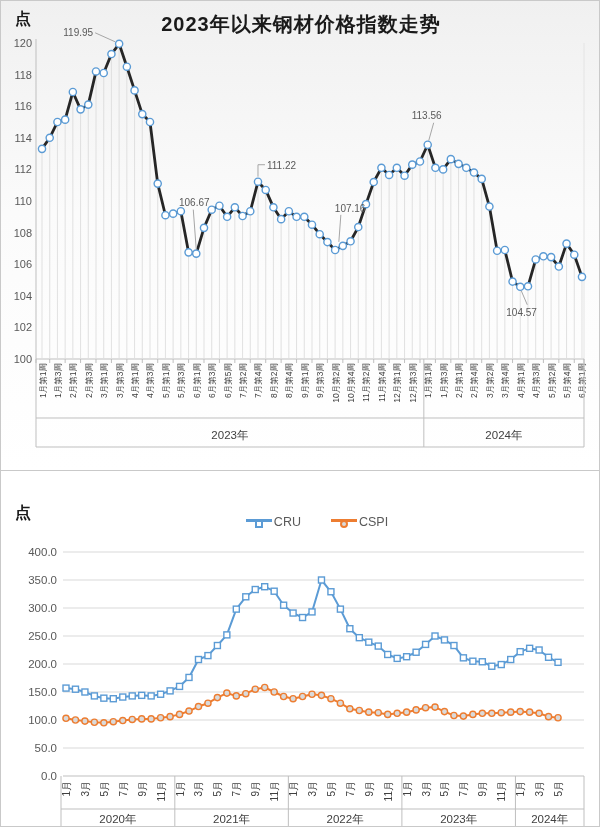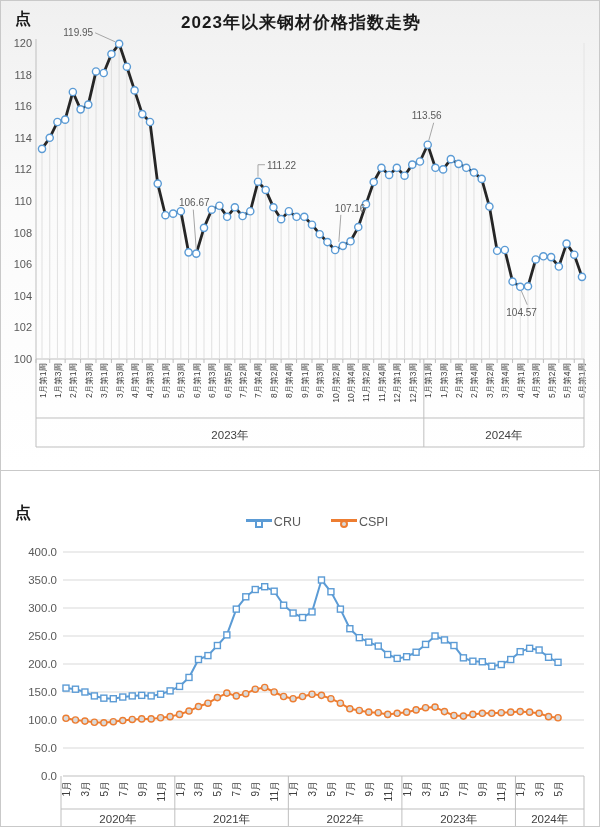--- a/index.html
+++ b/index.html
@@ -4,21 +4,21 @@
 <style>
   html,body{margin:0;padding:0;background:#e8e8e8;}
   .page{position:relative;width:600px;height:827px;background:#ffffff;
         font-family:"Liberation Sans","DejaVu Sans",sans-serif;overflow:hidden;
         border:1px solid #c9c9c9;box-sizing:border-box;}
   .panel{position:absolute;left:0;width:600px;overflow:hidden;}
   .panel-top{top:0;height:470px;background:linear-gradient(180deg,#f0f0f0 0%,#fbfbfb 45%,#ffffff 100%);
              border-bottom:1px solid #c9c9c9;box-sizing:border-box;}
   .panel-bottom{top:470px;height:357px;background:#ffffff;}
   .chart-title{position:absolute;width:100%;text-align:center;font-weight:bold;color:#1a1a1a;}
-  .t1{top:10px;font-size:17px;letter-spacing:1px;}
+  .t1{top:10px;font-size:20px;letter-spacing:1px;}
   .t2{top:12px;font-size:14.5px;letter-spacing:.5px;}
   .unit{position:absolute;left:14px;font-weight:bold;color:#1a1a1a;font-size:16px;}
   .u1{top:8px;}
   .u2{top:32px;}
   .legend{position:absolute;top:44px;left:16px;width:100%;display:flex;justify-content:center;
           gap:30px;font-size:12.5px;color:#595959;align-items:center;}
   .leg-item{display:flex;align-items:center;gap:2px;}
   .leg-line{position:relative;width:26px;height:3px;display:inline-block;}
   .leg-line .mk{position:absolute;top:50%;left:50%;transform:translate(-50%,-50%);box-sizing:border-box;background:#fff;}
   .mk-sq{width:8px;height:8px;border:2px solid;}

